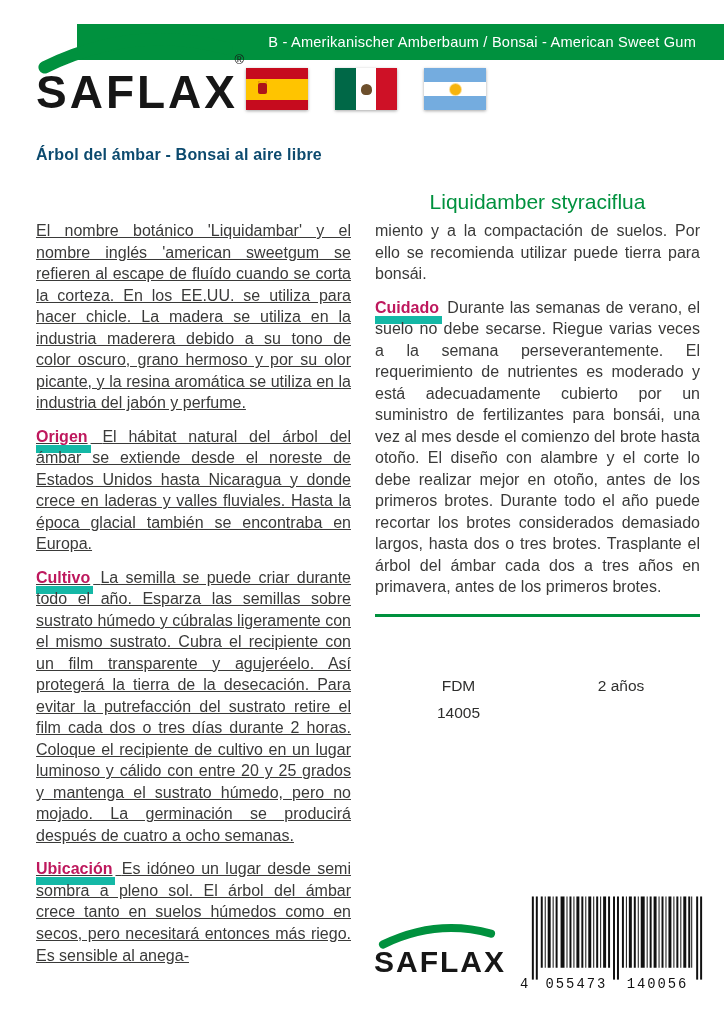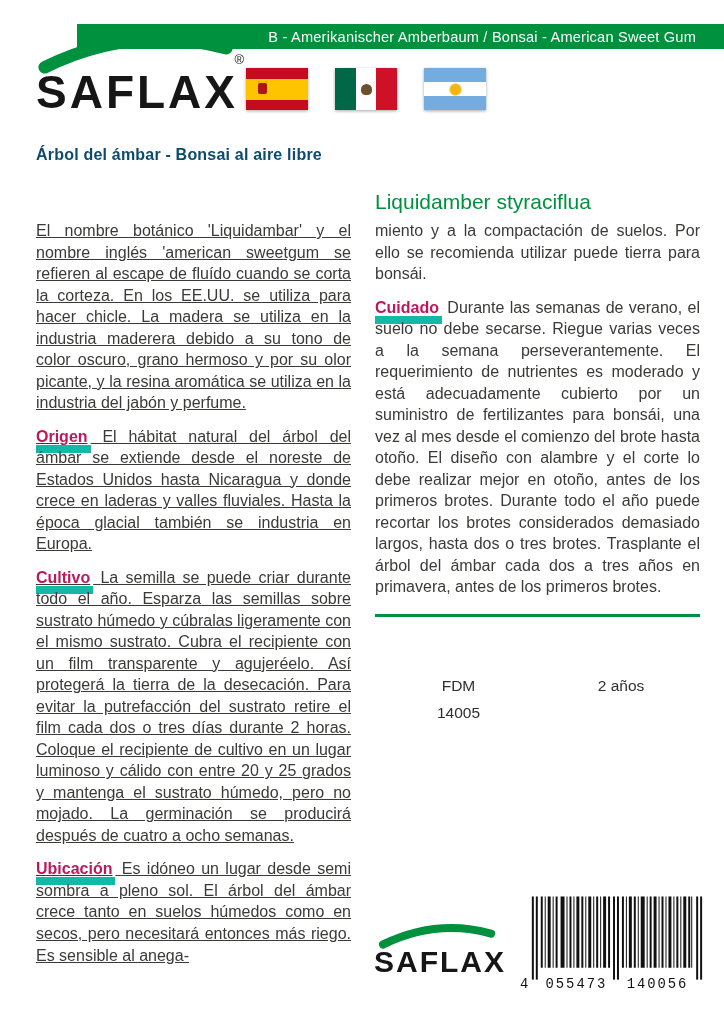--- a/index.html
+++ b/index.html
@@ -9,21 +9,21 @@
     height: 1024px;
     background: #ffffff;
     font-family: "Liberation Sans", sans-serif;
     color: #3a3a39;
     overflow: hidden;
   }
 
   
   .topbar {
     position: absolute;
-    left: 77px; right: 0; top: 24px; height: 25px;
+    left: 77px; right: 0; top: 24px; height: 36px;
     background: #00913e;
     display: flex; align-items: center; justify-content: flex-end;
     padding-right: 28px; box-sizing: border-box;
   }
   .topbar-text { color: #ffffff; font-size: 14.6px; letter-spacing: 0.2px; }
 
   
   .logo-main { position: absolute; left: 36px; top: 30px; width: 202px; height: 92px; }
   .logo-main .swoosh { display: block; width: 200px; height: 44px; }
   .swoosh path { fill: none; stroke: #00913e; stroke-width: 13; stroke-linecap: round; }
@@ -65,21 +65,21 @@
     box-shadow: 0 0 0 1px rgba(246,180,14,0.45);
   }
 
   
   .title {
     position: absolute; left: 36px; top: 146px; margin: 0;
     font-size: 16px; font-weight: bold; color: #0c4a6e; letter-spacing: 0.2px;
   }
   .subtitle {
     margin: 0 0 6px 0; font-size: 21px; line-height: 24px; font-weight: normal;
-    color: #00913e; 
+    color: #00913e; text-align: center;
   }
 
   
   .columns {
     position: absolute; left: 36px; top: 190px; width: 664px;
     display: flex; gap: 24px;
   }
   .col-left { width: 315px; padding-top: 30px; box-sizing: border-box; text-decoration: underline; }
   .col-right { width: 325px; }
   .body-p {
@@ -154,21 +154,21 @@
       <div class="ar blue"></div>
     </div>
   </div>
 
   <h1 class="title">Árbol del ámbar - Bonsai al aire libre</h1>
 
   <div class="columns">
 
     <div class="col-left">
       <p class="body-p">El nombre botánico 'Liquidambar' y el nombre inglés 'american sweetgum se refieren al escape de fluído cuando se corta la corteza. En los EE.UU. se utiliza para hacer chicle. La madera se utiliza en la industria maderera debido a su tono de color oscuro, grano hermoso y por su olor picante, y la resina aromática se utiliza en la industria del jabón y perfume.</p>
-      <p class="body-p"><span class="sec">Origen</span> <span>El hábitat natural del árbol del ámbar se extiende desde el noreste de Estados Unidos hasta Nicaragua y donde crece en laderas y valles fluviales. Hasta la época glacial también se industria en Europa.</span></p>
+      <p class="body-p"><span class="sec">Origen</span> <span>El hábitat natural del árbol del ámbar se extiende desde el noreste de Estados Unidos hasta Nicaragua y donde crece en laderas y valles fluviales. Hasta la época glacial también se encontraba en Europa.</span></p>
       <p class="body-p"><span class="sec">Cultivo</span> <span>La semilla se puede criar durante todo el año. Esparza las semillas sobre sustrato húmedo y cúbralas ligeramente con el mismo sustrato. Cubra el recipiente con un film transparente y agujeréelo. Así protegerá la tierra de la desecación. Para evitar la putrefacción del sustrato retire el film cada dos o tres días durante 2 horas. Coloque el recipiente de cultivo en un lugar luminoso y cálido con entre 20 y 25 grados y mantenga el sustrato húmedo, pero no mojado. La germinación se producirá después de cuatro a ocho semanas.</span></p>
       <p class="body-p"><span class="sec">Ubicación</span> <span>Es idóneo un lugar desde semi sombra a pleno sol. El árbol del ámbar crece tanto en suelos húmedos como en secos, pero necesitará entonces más riego. Es sensible al anega-</span></p>
     </div>
 
     <div class="col-right">
       <h2 class="subtitle">Liquidamber styraciflua</h2>
       <p class="body-p">miento y a la compactación de suelos. Por ello se recomienda utilizar puede tierra para bonsái.</p>
       <p class="body-p"><span class="sec">Cuidado</span> <span>Durante las semanas de verano, el suelo no debe secarse. Riegue varias veces a la semana perseverantemente. El requerimiento de nutrientes es moderado y está adecuadamente cubierto por un suministro de fertilizantes para bonsái, una vez al mes desde el comienzo del brote hasta otoño. El diseño con alambre y el corte lo debe realizar mejor en otoño, antes de los primeros brotes. Durante todo el año puede recortar los brotes considerados demasiado largos, hasta dos o tres brotes. Trasplante el árbol del ámbar cada dos a tres años en primavera, antes de los primeros brotes.</span></p>
 
       <hr class="divider">

